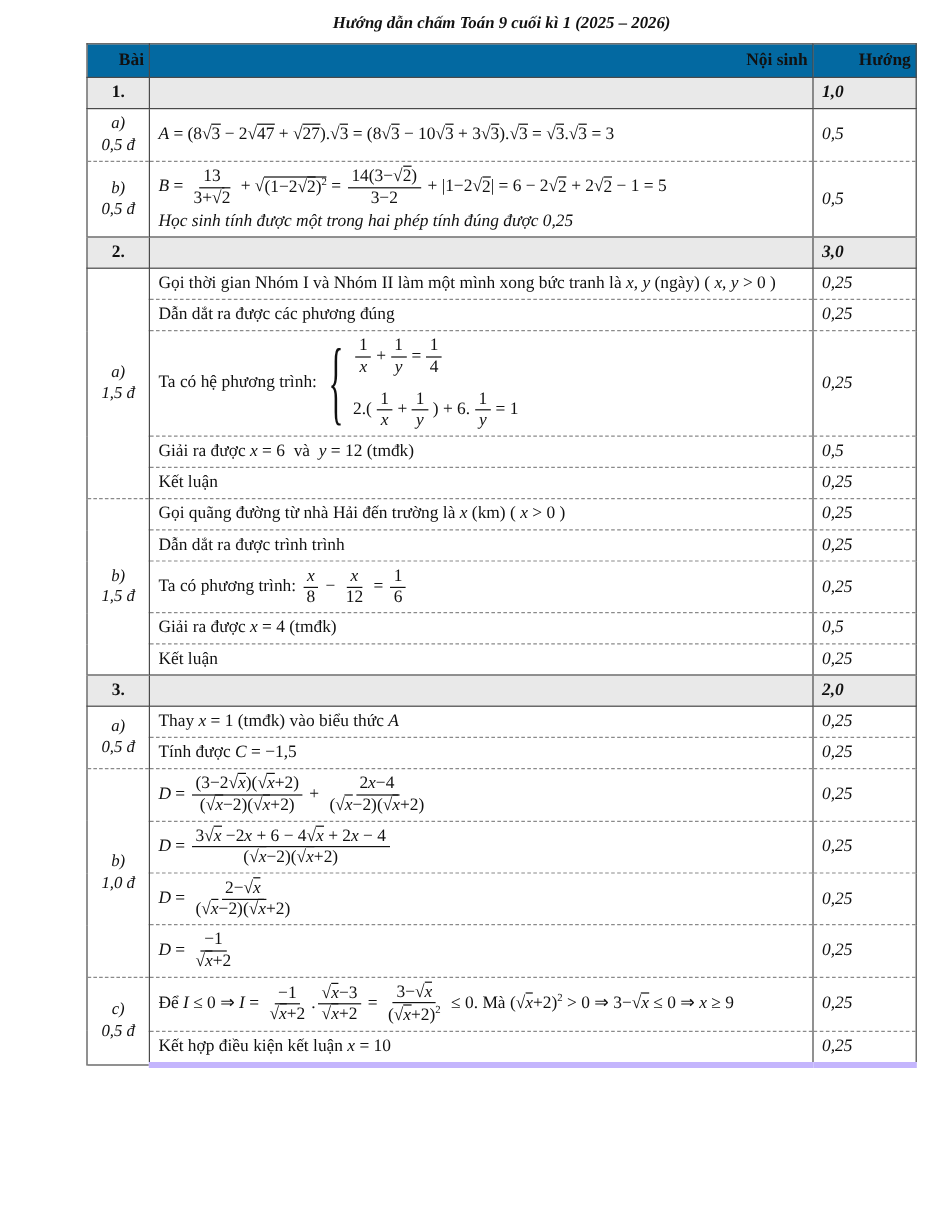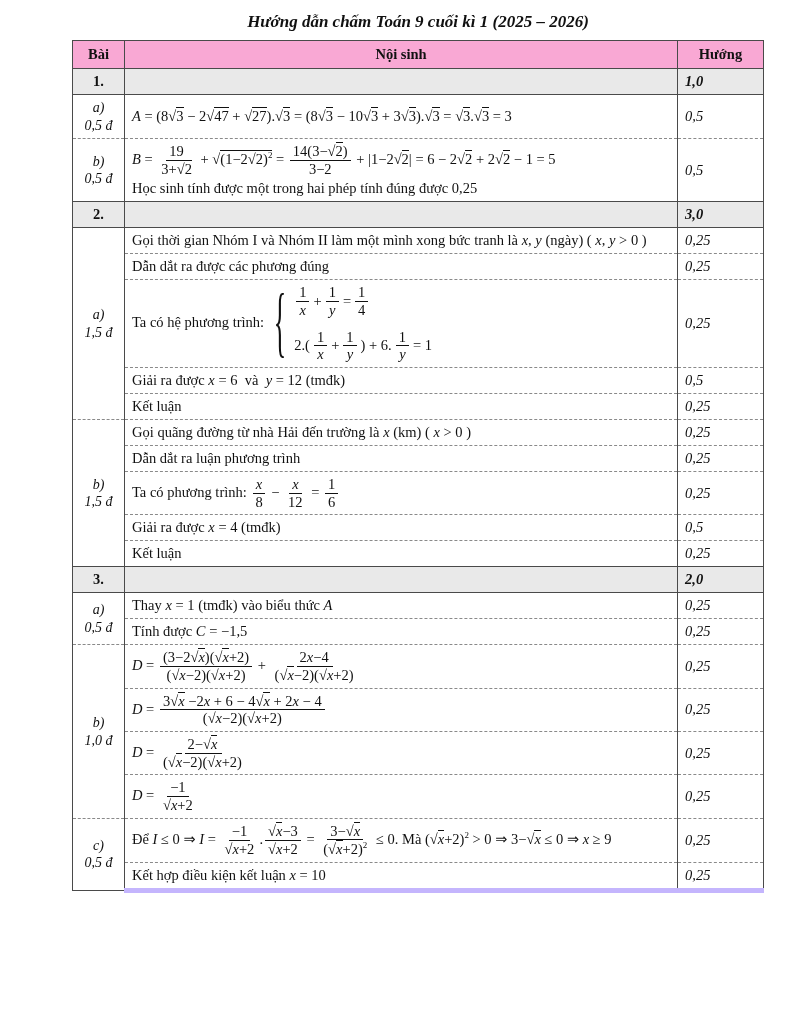--- a/index.html
+++ b/index.html
@@ -1,32 +1,32 @@
 <!DOCTYPE html>
 <html><head>
 <meta charset="utf-8">
 <style>
   html,body{margin:0;padding:0;background:#ffffff;}
   body{font-family:"Liberation Serif", serif;color:#111;}
   .page{width:792px;min-height:1024px;box-sizing:border-box;padding:8px 28px 16px 72px;background:#fff;}
-  .title{text-align:center;font-weight:bold;font-style:italic;font-size:17px;margin:4px 0 8px 0;}
+  .title{text-align:center;font-weight:bold;font-style:italic;font-size:14px;margin:4px 0 8px 0;}
   table.grading{border-collapse:collapse;width:100%;font-size:14.5px;table-layout:fixed;border:1px solid #4a4a4a;}
   col.col-bai{width:52px;}
   col.col-diem{width:86px;}
-  th{border:1px solid #4a4a4a;font-weight:bold;text-align:center;padding:5px 4px;font-size:14.5px;background:#f9a8d4;}
+  th{border:1px solid #4a4a4a;font-weight:bold;text-align:right;padding:5px 4px;font-size:14.5px;background:#0369a1;}
   td{border-left:1px solid #4a4a4a;border-right:1px solid #4a4a4a;border-top:1px dashed #8a8a8a;border-bottom:1px dashed #8a8a8a;padding:4px 7px;vertical-align:middle;}
   tr.section-row td{background:#e9e9e9;border-top:1px solid #4a4a4a;border-bottom:1px solid #4a4a4a;padding:4px 7px;}
   tbody tr:last-child td{border-bottom:5px solid #c4b5fd;}
   td.bai{text-align:center;}
   td.num-cell{font-weight:bold;}
   td.part{font-style:italic;font-size:14px;line-height:1.25;}
   td.score{text-align:left;font-style:italic;}
   td.total{font-weight:bold;font-style:italic;}
   td.content{text-align:left;}
-  .note{margin-top:3px;}
+  .note{font-style:italic;margin-top:3px;}
   
   .frac{display:inline-flex;flex-direction:column;align-items:center;vertical-align:middle;margin:0 2px;line-height:1.15;}
   .frac .num{border-bottom:1px solid #111;padding:0 3px;}
   .frac .den{padding:0 3px;}
   .rt{border-top:1px solid #111;padding-top:0px;}
   sup{font-size:0.62em;}
   .sys{display:inline-flex;align-items:center;vertical-align:middle;margin-left:4px;}
   .lbrace{display:inline-block;font-size:26px;transform:scaleY(3);transform-origin:center;margin:0 8px 0 2px;font-weight:400;}
   .eqs{display:inline-flex;flex-direction:column;gap:10px;align-items:flex-start;}
   .eq{display:inline-flex;align-items:center;gap:2px;}
@@ -65,21 +65,21 @@
         <td class="content"><i>A</i> = (8√<span class="rt">3</span> − 2√<span class="rt">47</span> + √<span class="rt">27</span>).√<span class="rt">3</span> = (8√<span class="rt">3</span> − 10√<span class="rt">3</span> + 3√<span class="rt">3</span>).√<span class="rt">3</span> = √<span class="rt">3</span>.√<span class="rt">3</span> = 3</td>
         <td class="score">0,5</td>
       </tr>
       <tr>
         <td class="bai part">
           <div>b)</div>
           <div>0,5 đ</div>
         </td>
         <td class="content">
           <div><i>B</i> = <span class="frac">
-                <span class="num">19</span>
+                <span class="num">13</span>
                 <span class="den">3+√<span class="rt">2</span></span>
               </span> + √<span class="rt">(1−2√<span class="rt">2</span>)<sup>2</sup></span> = <span class="frac">
                 <span class="num">14(3−√<span class="rt">2</span>)</span>
                 <span class="den">3−2</span>
               </span> + |1−2√<span class="rt">2</span>| = 6 − 2√<span class="rt">2</span> + 2√<span class="rt">2</span> − 1 = 5</div>
           <div class="note">Học sinh tính được một trong hai phép tính đúng được 0,25</div>
         </td>
         <td class="score">0,5</td>
       </tr>
 
@@ -139,21 +139,21 @@
 
       <tr>
         <td class="bai part" rowspan="5">
           <div>b)</div>
           <div>1,5 đ</div>
         </td>
         <td class="content">Gọi quãng đường từ nhà Hải đến trường là <i>x</i> (km) ( <i>x</i> &gt; 0 )</td>
         <td class="score">0,25</td>
       </tr>
       <tr>
-        <td class="content">Dẫn dắt ra luận phương trình</td>
+        <td class="content">Dẫn dắt ra được trình trình</td>
         <td class="score">0,25</td>
       </tr>
       <tr>
         <td class="content">Ta có phương trình: <span class="frac">
               <span class="num"><i>x</i></span>
               <span class="den">8</span>
             </span> − <span class="frac">
               <span class="num"><i>x</i></span>
               <span class="den">12</span>
             </span> = <span class="frac">

